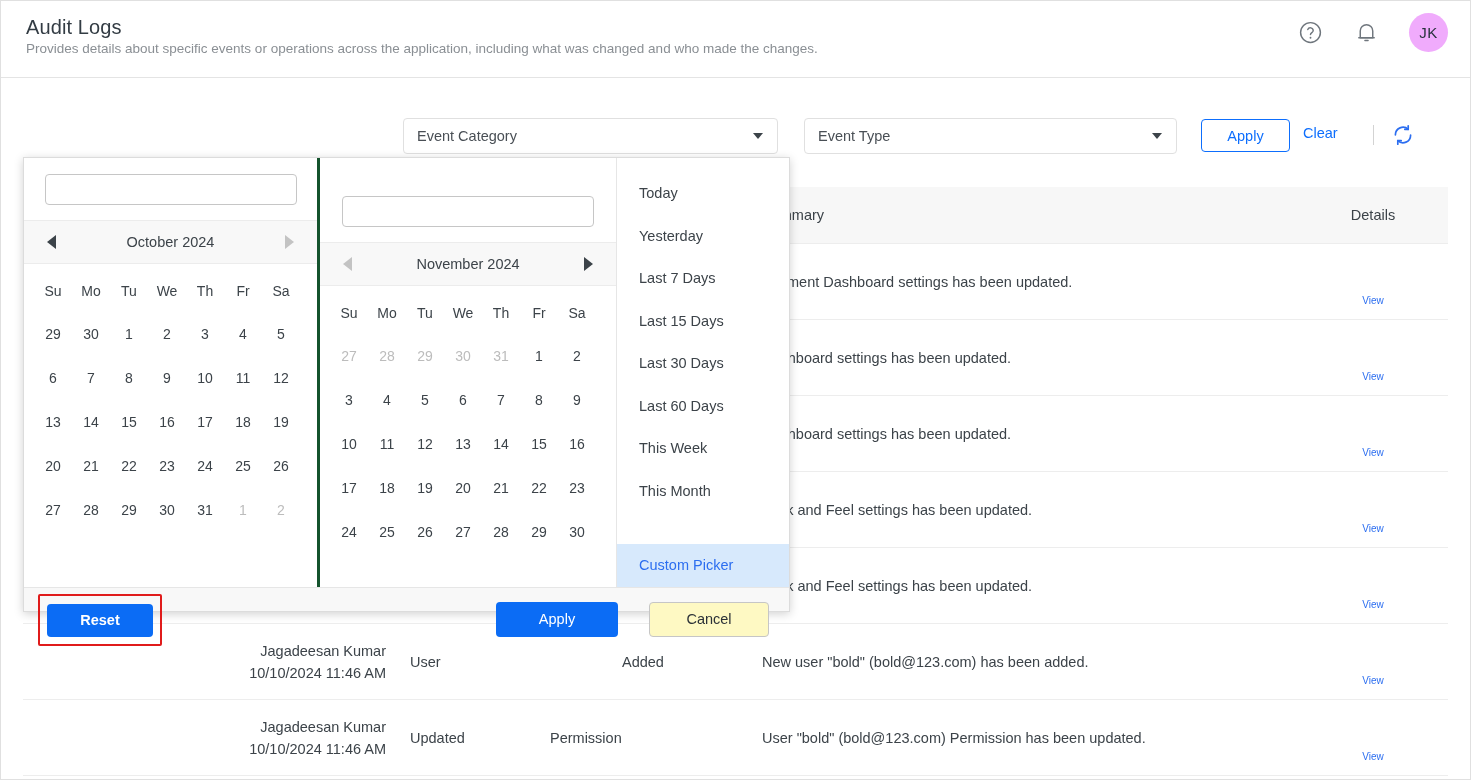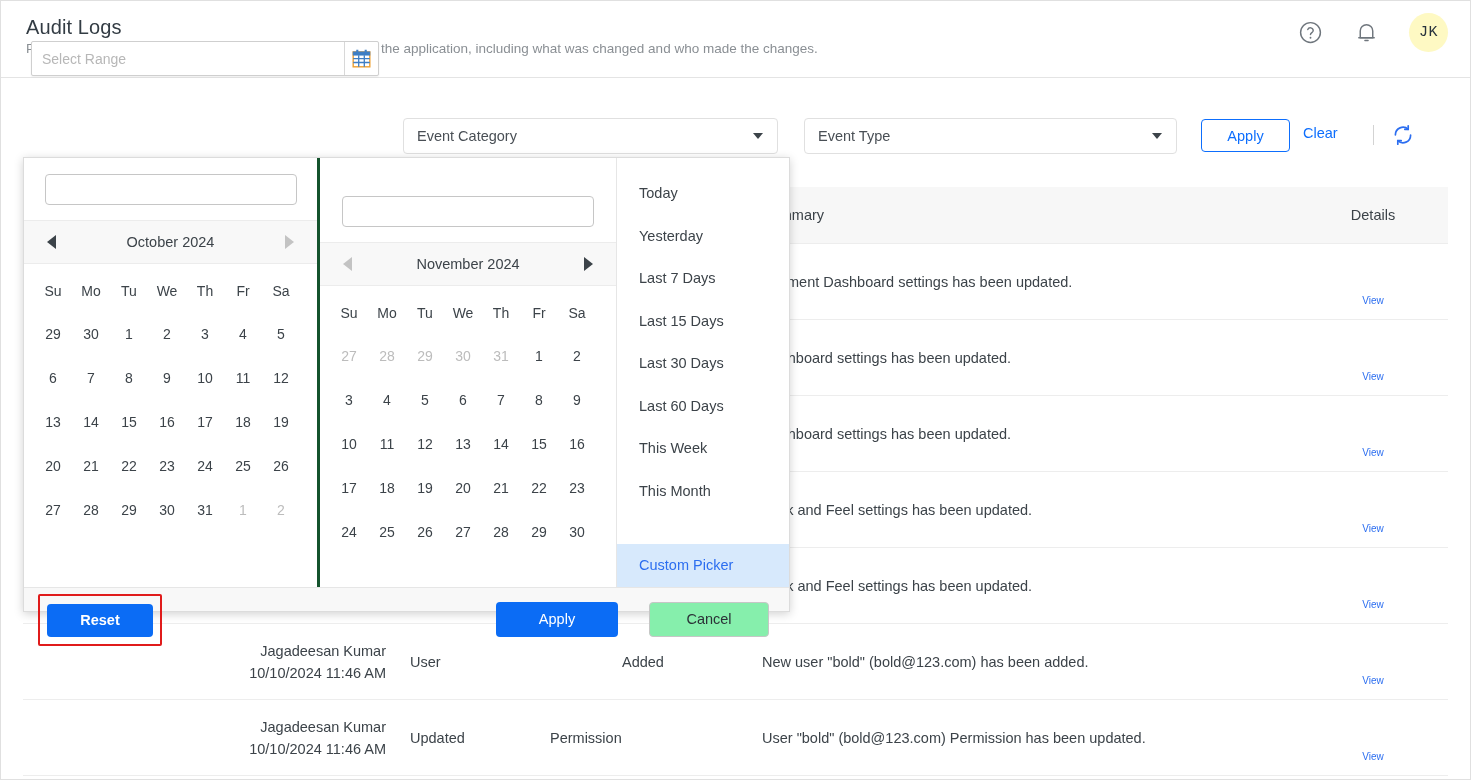--- a/index.html
+++ b/index.html
@@ -34,23 +34,23 @@
     position: absolute; left: 25px; top: 40px;
     font-size: 13.5px; color: #8a8f94;
   }
   .header-icons {
     position: absolute; right: 22px; top: 12px;
     display: flex; align-items: center; gap: 30px;
   }
   .ico-btn { width: 26px; height: 26px; display: flex; align-items: center; justify-content: center; cursor: pointer; }
   .avatar {
     width: 39px; height: 39px; border-radius: 50%;
-    background: #fef9c3; color: #27323c;
+    background: #f0abfc; color: #27323c;
     display: flex; align-items: center; justify-content: center;
-    font-size: 15px; letter-spacing: .5px; cursor: pointer; font-family: Liberation Mono, monospace;
+    font-size: 15px; letter-spacing: .5px; cursor: pointer;
   }
 
   
   .filterbar { position: absolute; left: 0; top: 78px; width: 1469px; height: 58px; }
   .date-field {
     position: absolute; left: 30px; top: 40px;
     width: 348px; height: 35px;
     border: 1px solid #cfcfcf; border-radius: 2px;
     background: #fff;
     box-shadow: 0 1px 2px rgba(0,0,0,.07);
@@ -165,21 +165,21 @@
   .btn-reset {
     position: absolute; left: 23px; top: 16px;
     width: 106px; height: 33px; background: #0b6cf5; color: #fff; border: none; font-weight: bold;
   }
   .btn-apply {
     position: absolute; left: 472px; top: 14px;
     width: 122px; height: 35px; background: #0b6cf5; color: #fff; border: none;
   }
   .btn-cancel {
     position: absolute; left: 625px; top: 14px;
-    width: 120px; height: 35px; background: #86efac; color: #2b3137; border: 1px solid #c6c6c6;
+    width: 120px; height: 35px; background: #fef9c3; color: #2b3137; border: 1px solid #c6c6c6;
   }
 </style>
 </head>
 <body>
 
 <div class="page">
 
   <div class="header">
     <div class="header-title">Audit Logs</div>
     <div class="header-sub">Provides details about specific events or operations across the application, including what was changed and who made the changes.</div>
@@ -197,34 +197,20 @@
           <path d="M4.6 17h14.8" stroke-linecap="round"></path>
           <path d="M10.5 19.7h3" stroke-linecap="round"></path>
         </svg>
       </div>
       <div class="avatar">JK</div>
     </div>
   </div>
 
   <div class="filterbar"></div>
 
-  <div class="date-field">
-    <div class="ph">Select Range</div>
-    <div class="cal-btn">
-      <svg width="21" height="21" viewBox="0 0 24 24">
-        <rect x="2.5" y="4.5" width="19" height="17" fill="#fff" stroke="#f0a030" stroke-width="1.6"></rect>
-        <rect x="2.5" y="4.5" width="19" height="3.6" fill="#3e7ec4" stroke="#3e7ec4"></rect>
-        <rect x="6" y="2" width="2.4" height="4" fill="#3e7ec4"></rect>
-        <rect x="15.6" y="2" width="2.4" height="4" fill="#3e7ec4"></rect>
-        <g stroke="#3e7ec4" stroke-width="1.5">
-          <path d="M2.5 12.2h19M2.5 16.6h19M8.8 8.2v13.3M15.2 8.2v13.3"></path>
-        </g>
-      </svg>
-    </div>
-  </div>
 
   <div class="select-box" id="ev-cat">
     <div class="lbl">Event Category</div>
     <div class="caret"></div>
   </div>
 
   <div class="select-box" id="ev-type">
     <div class="lbl">Event Type</div>
     <div class="caret"></div>
   </div>

